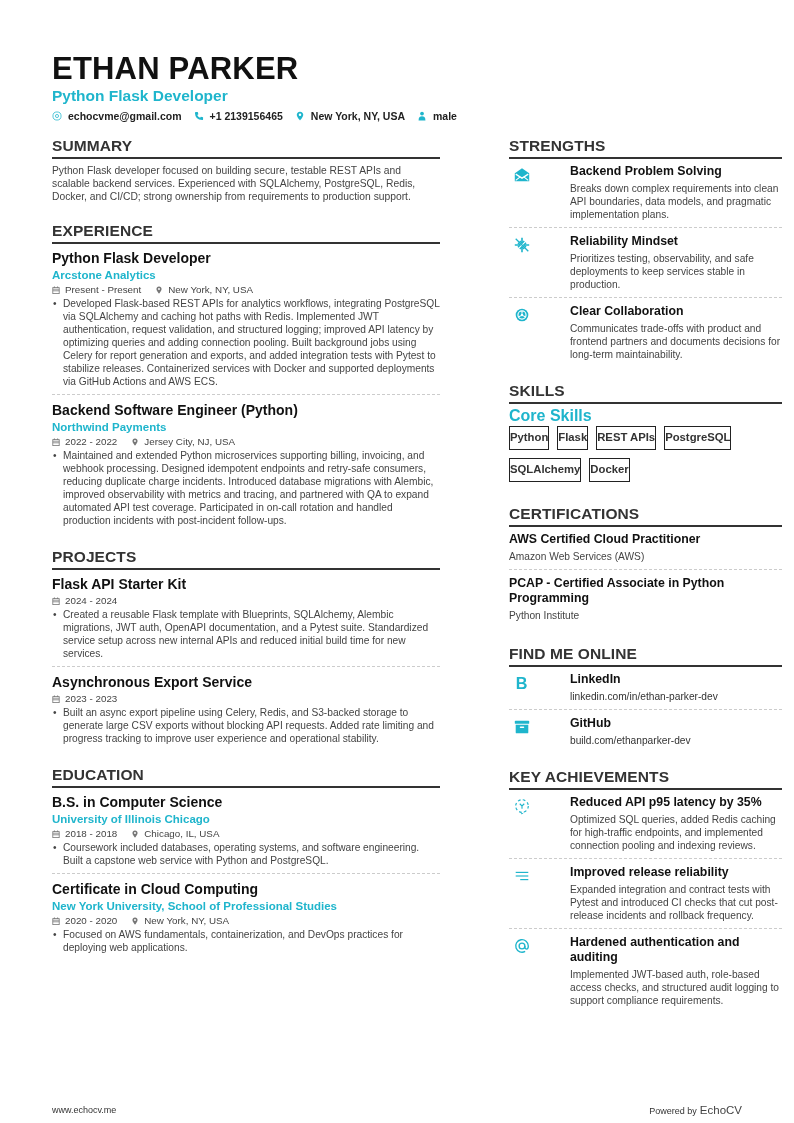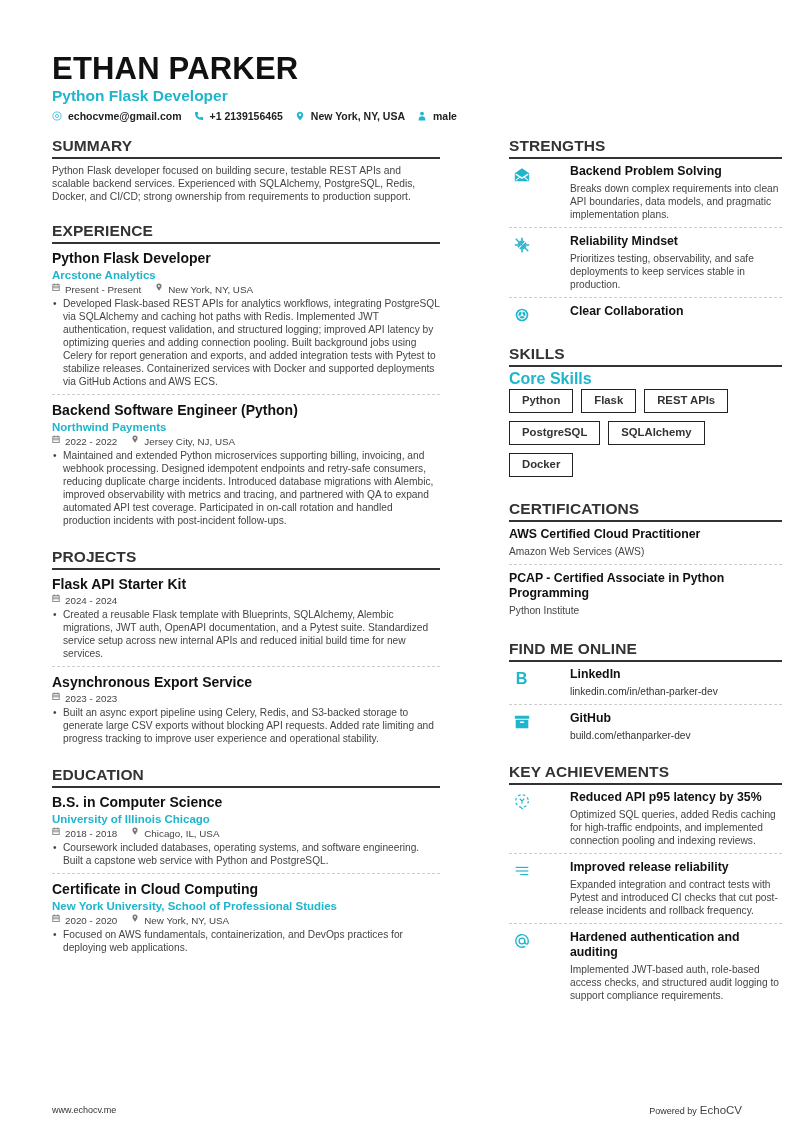--- a/index.html
+++ b/index.html
@@ -20,37 +20,37 @@
 
   .section { margin-bottom: 14px; }
   .sec-title { font-size: 15.5px; font-weight: 700; color: #333; line-height: 20px; padding-bottom: 1px; border-bottom: 2.5px solid #333; margin-bottom: 5px; letter-spacing: 0.1px; }
   .summary-text { font-size: 10.3px; color: #444; line-height: 13px; }
 
   .entry { padding-bottom: 6px; margin-bottom: 6px; border-bottom: 1px dashed #ccc; }
   .entry.last { border-bottom: none; margin-bottom: 0; }
   .entry-title { font-size: 14px; font-weight: 700; color: #111; line-height: 18px; }
   .entry-sub { font-size: 11.5px; font-weight: 700; color: #1fb5cc; line-height: 14px; margin-top: 1px; }
   .meta { display: flex; align-items: center; font-size: 9.8px; color: #444; line-height: 13px; margin-top: 1px; }
-  .meta .m { display: flex; align-items: flex-start; margin-right: 14px; }
+  .meta .m { display: flex; align-items: center; margin-right: 14px; }
   .meta svg { width: 8px; height: 8px; margin-right: 5px; }
   .bullet { display: flex; font-size: 10.2px; color: #444; line-height: 13px; margin-top: 1px; }
   .bullet .dot { width: 11px; flex: none; padding-left: 1px; }
   .bullet .txt { flex: 1; }
 
   .r-entry { display: flex; padding-bottom: 6px; margin-bottom: 6px; border-bottom: 1px dashed #ccc; gap: 24px; }
   .r-entry.last { border-bottom: none; margin-bottom: 0; }
   .r-icon { width: 37px; flex: none; display: flex; justify-content: flex-start; padding-left: 4px; padding-top: 2px; color: #1fb5cc; }
   .r-icon svg { width: 18px; height: 18px; }
   .r-body { flex: 1; }
   .r-title { font-size: 12.3px; font-weight: 700; color: #111; line-height: 15px; }
   .r-desc { font-size: 10.2px; color: #444; line-height: 13px; margin-top: 3px; }
 
   .skill-cat { font-size: 16px; font-weight: 700; color: #1fb5cc; line-height: 14px; margin-top: 2px; margin-bottom: 3px; }
   .tags { display: flex; flex-wrap: wrap; }
-  .tag { border: 1.3px solid #222; font-size: 11.3px; font-weight: 700; color: #333; padding: 0 12px; height: 24px; line-height: 21px; margin-right: 8px; margin-bottom: 8px; }
+  .tag { border: 1.3px solid #222; font-size: 11.3px; font-weight: 700; color: #333; padding: 0 0; height: 24px; line-height: 21px; margin-right: 8px; margin-bottom: 8px; }
 
   .cert { padding-bottom: 6px; margin-bottom: 6px; border-bottom: 1px dashed #ccc; }
   .cert.last { border-bottom: none; margin-bottom: 0; }
   .cert-title { font-size: 12.3px; font-weight: 700; color: #111; line-height: 15px; }
   .cert-issuer { font-size: 10.2px; color: #444; line-height: 13px; margin-top: 3px; }
 
   .footer { position: absolute; left: 52px; right: 52px; top: 1104px; display: flex; justify-content: space-between; align-items: center; font-size: 9px; color: #333; gap: 16px; }
   .footer .brand { font-size: 11.5px; color: #444; font-weight: 400; margin-left: 3px; }
 </style>
 </head>
@@ -309,20 +309,21 @@
         <div class="r-icon">
           <svg viewBox="0 0 20 20">
               <circle cx="10" cy="10" r="7" fill="#1fb5cc"></circle>
               <circle cx="10" cy="10" r="4.5" fill="none" stroke="#fff" stroke-width="1.3"></circle>
               <circle cx="10" cy="10" r="1.3" fill="#fff"></circle>
               <path d="M10 5.5 L10 8.7 M6 12.3 L8.8 10.7 M14 12.3 L11.2 10.7" stroke="#fff" stroke-width="1.2"></path>
             </svg>
         </div>
         <div class="r-body">
           <div class="r-title">Clear Collaboration</div>
+          <div class="r-desc">Communicates trade-offs with product and frontend partners and documents decisions for long-term maintainability.</div>
         </div>
       </div>
     </div>
 
     <div class="section" style="margin-top:14px;">
       <div class="sec-title">SKILLS</div>
       <div class="skill-cat">Core Skills</div>
       <div class="tags">
         <span class="tag">Python</span>
         <span class="tag">Flask</span>

